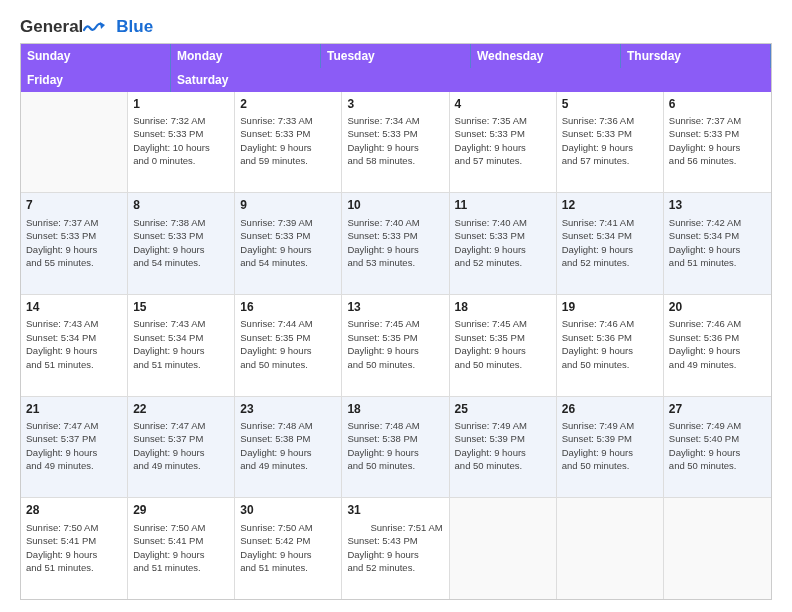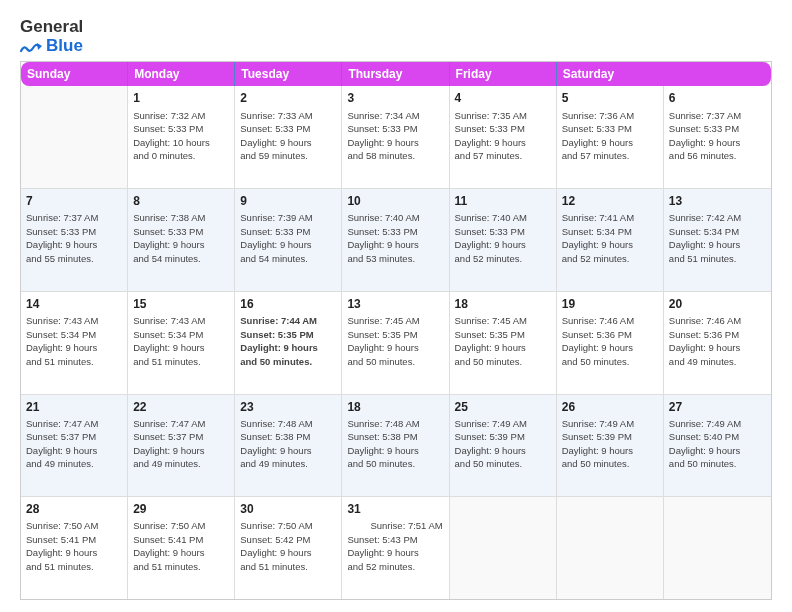--- a/index.html
+++ b/index.html
@@ -43,23 +43,22 @@
       font-weight: normal;
     }
     .calendar {
       flex: 1;
       display: flex;
       flex-direction: column;
       border: 1px solid #ccc;
     }
     .cal-header {
       display: grid;
-      grid-template-columns: repeat(7, 1fr);
-      background: #d946ef;
-      border-radius: 8px;
+      grid-template-columns: repeat(5, 1fr);
+      background: #8b5cf6;
     }
     .cal-header-cell {
       color: #fff;
       font-size: 12px;
       font-weight: bold;
       padding: 5px 6px;
       text-align: left;
       border-right: 1px solid #5580d0;
     }
     .cal-header-cell:last-child { border-right: none; }
@@ -102,43 +101,44 @@
       background: #f0f4fb;
     }
   </style>
 </head>
 <body>
 
 <div class="page">
   <div class="header">
     <div class="logo">
     <div style="display:flex;align-items:center;gap:6px;">
-      <div style="display:flex;flex-direction:column;line-height:1.1;">
+      <div style="display:flex;flex-direction:row;line-height:1.1;">
         <span style="font-size:17px;font-weight:bold;color:#333;">General</span>
-        <div style="display:flex;align-items:flex-end;gap:4px;">
+        <div style="display:flex;align-items:center;gap:11px;">
           <svg width="22" height="13" viewBox="0 0 22 13">
             <path d="M1 9 Q4 3 7 7 Q10 11 13 6 Q16 1 19 4" stroke="#1a6dd4" stroke-width="2.2" fill="none" stroke-linecap="round"></path>
             <polygon points="17,1 22,4 18,8" fill="#1a6dd4"></polygon>
           </svg>
           <span style="font-size:17px;font-weight:bold;color:#1a6dd4;">Blue</span>
         </div>
       </div>
     </div>
   </div>
     <div class="title-block">
       <div class="month-title"></div>
       <div class="location-title"></div>
     </div>
   </div>
 
   <div class="calendar">
     <div class="cal-header">
     <div class="cal-header-cell">Sunday</div>
         <div class="cal-header-cell">Monday</div>
         <div class="cal-header-cell">Tuesday</div>
+        <div class="cal-header-cell">Wednesday</div>
         <div class="cal-header-cell">Thursday</div>
         <div class="cal-header-cell">Friday</div>
         <div class="cal-header-cell">Saturday</div>
       </div>
     <div class="cal-body">
     <div class="cal-row">
           <div class="cal-cell empty"></div>
           <div class="cal-cell"><span class="day-num">1</span><span class="cell-text" style="white-space: pre-line;">Sunrise: 7:32 AM
 Sunset: 5:33 PM
 Daylight: 10 hours
@@ -196,21 +196,21 @@
         </div>
         <div class="cal-row">
           <div class="cal-cell"><span class="day-num">14</span><span class="cell-text" style="white-space: pre-line;">Sunrise: 7:43 AM
 Sunset: 5:34 PM
 Daylight: 9 hours
 and 51 minutes.</span></div>
           <div class="cal-cell"><span class="day-num">15</span><span class="cell-text" style="white-space: pre-line;">Sunrise: 7:43 AM
 Sunset: 5:34 PM
 Daylight: 9 hours
 and 51 minutes.</span></div>
-          <div class="cal-cell"><span class="day-num">16</span><span class="cell-text" style="white-space: pre-line; font-weight: bold;">Sunrise: 7:44 AM
+          <div class="cal-cell"><span class="day-num">16</span><span class="cell-text" style="white-space: pre-line;">Sunrise: 7:44 AM
 Sunset: 5:35 PM
 Daylight: 9 hours
 and 50 minutes.</span></div>
           <div class="cal-cell"><span class="day-num">13</span><span class="cell-text" style="white-space: pre-line;">Sunrise: 7:45 AM
 Sunset: 5:35 PM
 Daylight: 9 hours
 and 50 minutes.</span></div>
           <div class="cal-cell"><span class="day-num">18</span><span class="cell-text" style="white-space: pre-line;">Sunrise: 7:45 AM
 Sunset: 5:35 PM
 Daylight: 9 hours

